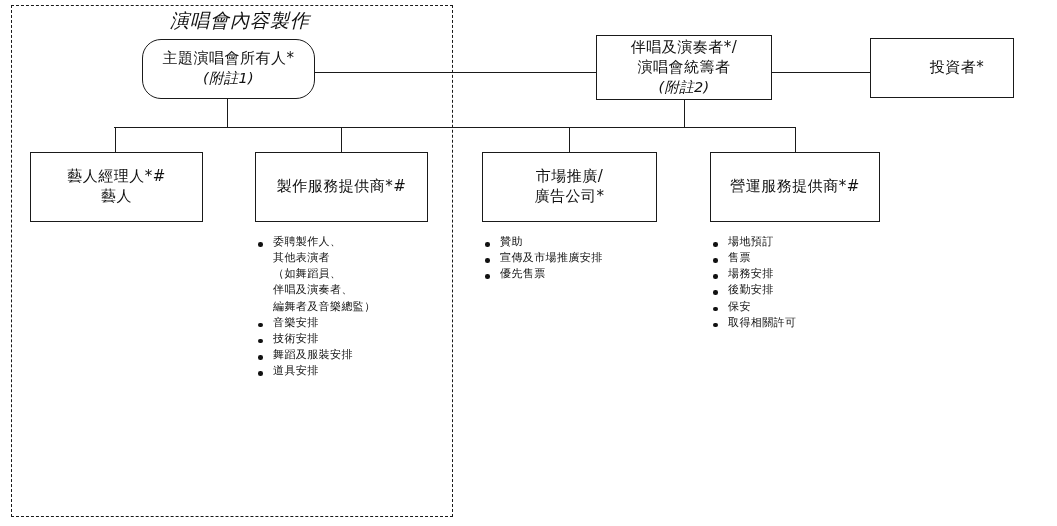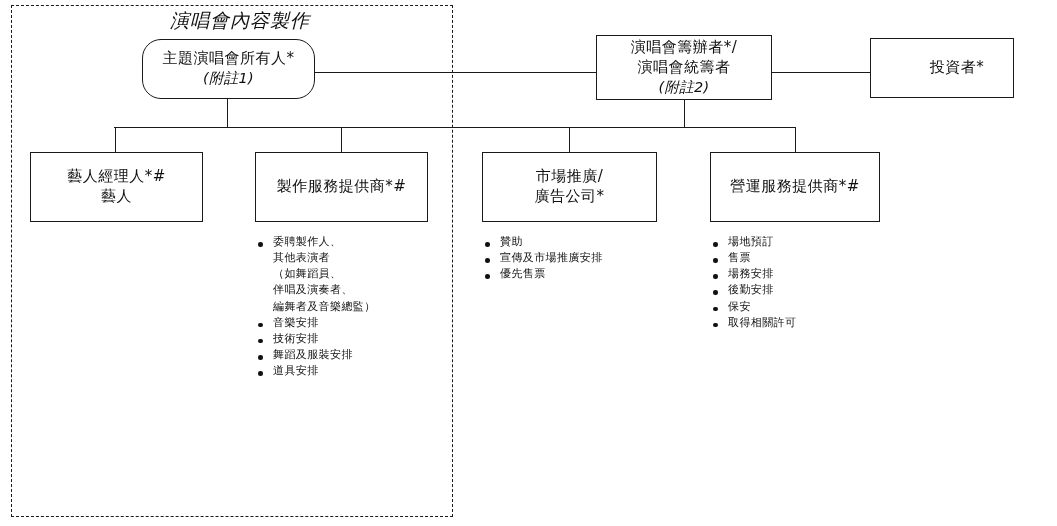--- a/index.html
+++ b/index.html
@@ -99,21 +99,21 @@
 
   <div class="node" style="left:142px;top:39px;width:173px;height:60px;border-radius:19px;">
     <span class="lines">
       <span class="l">主題演唱會所有人*</span>
       <span class="l note">(附註1)</span>
     </span>
   </div>
 
   <div class="node" style="left:596px;top:35px;width:176px;height:65px;">
     <span class="lines">
-      <span class="l">演唱會籌辦者*/</span>
+      <span class="l">伴唱及演奏者*/</span>
       <span class="l">演唱會統籌者</span>
       <span class="l note">(附註2)</span>
     </span>
   </div>
 
   <div class="node" style="left:870px;top:38px;width:144px;height:60px;padding-left:30px;">
     <span class="lines">
       <span class="l">投資者*</span>
     </span>
   </div>

